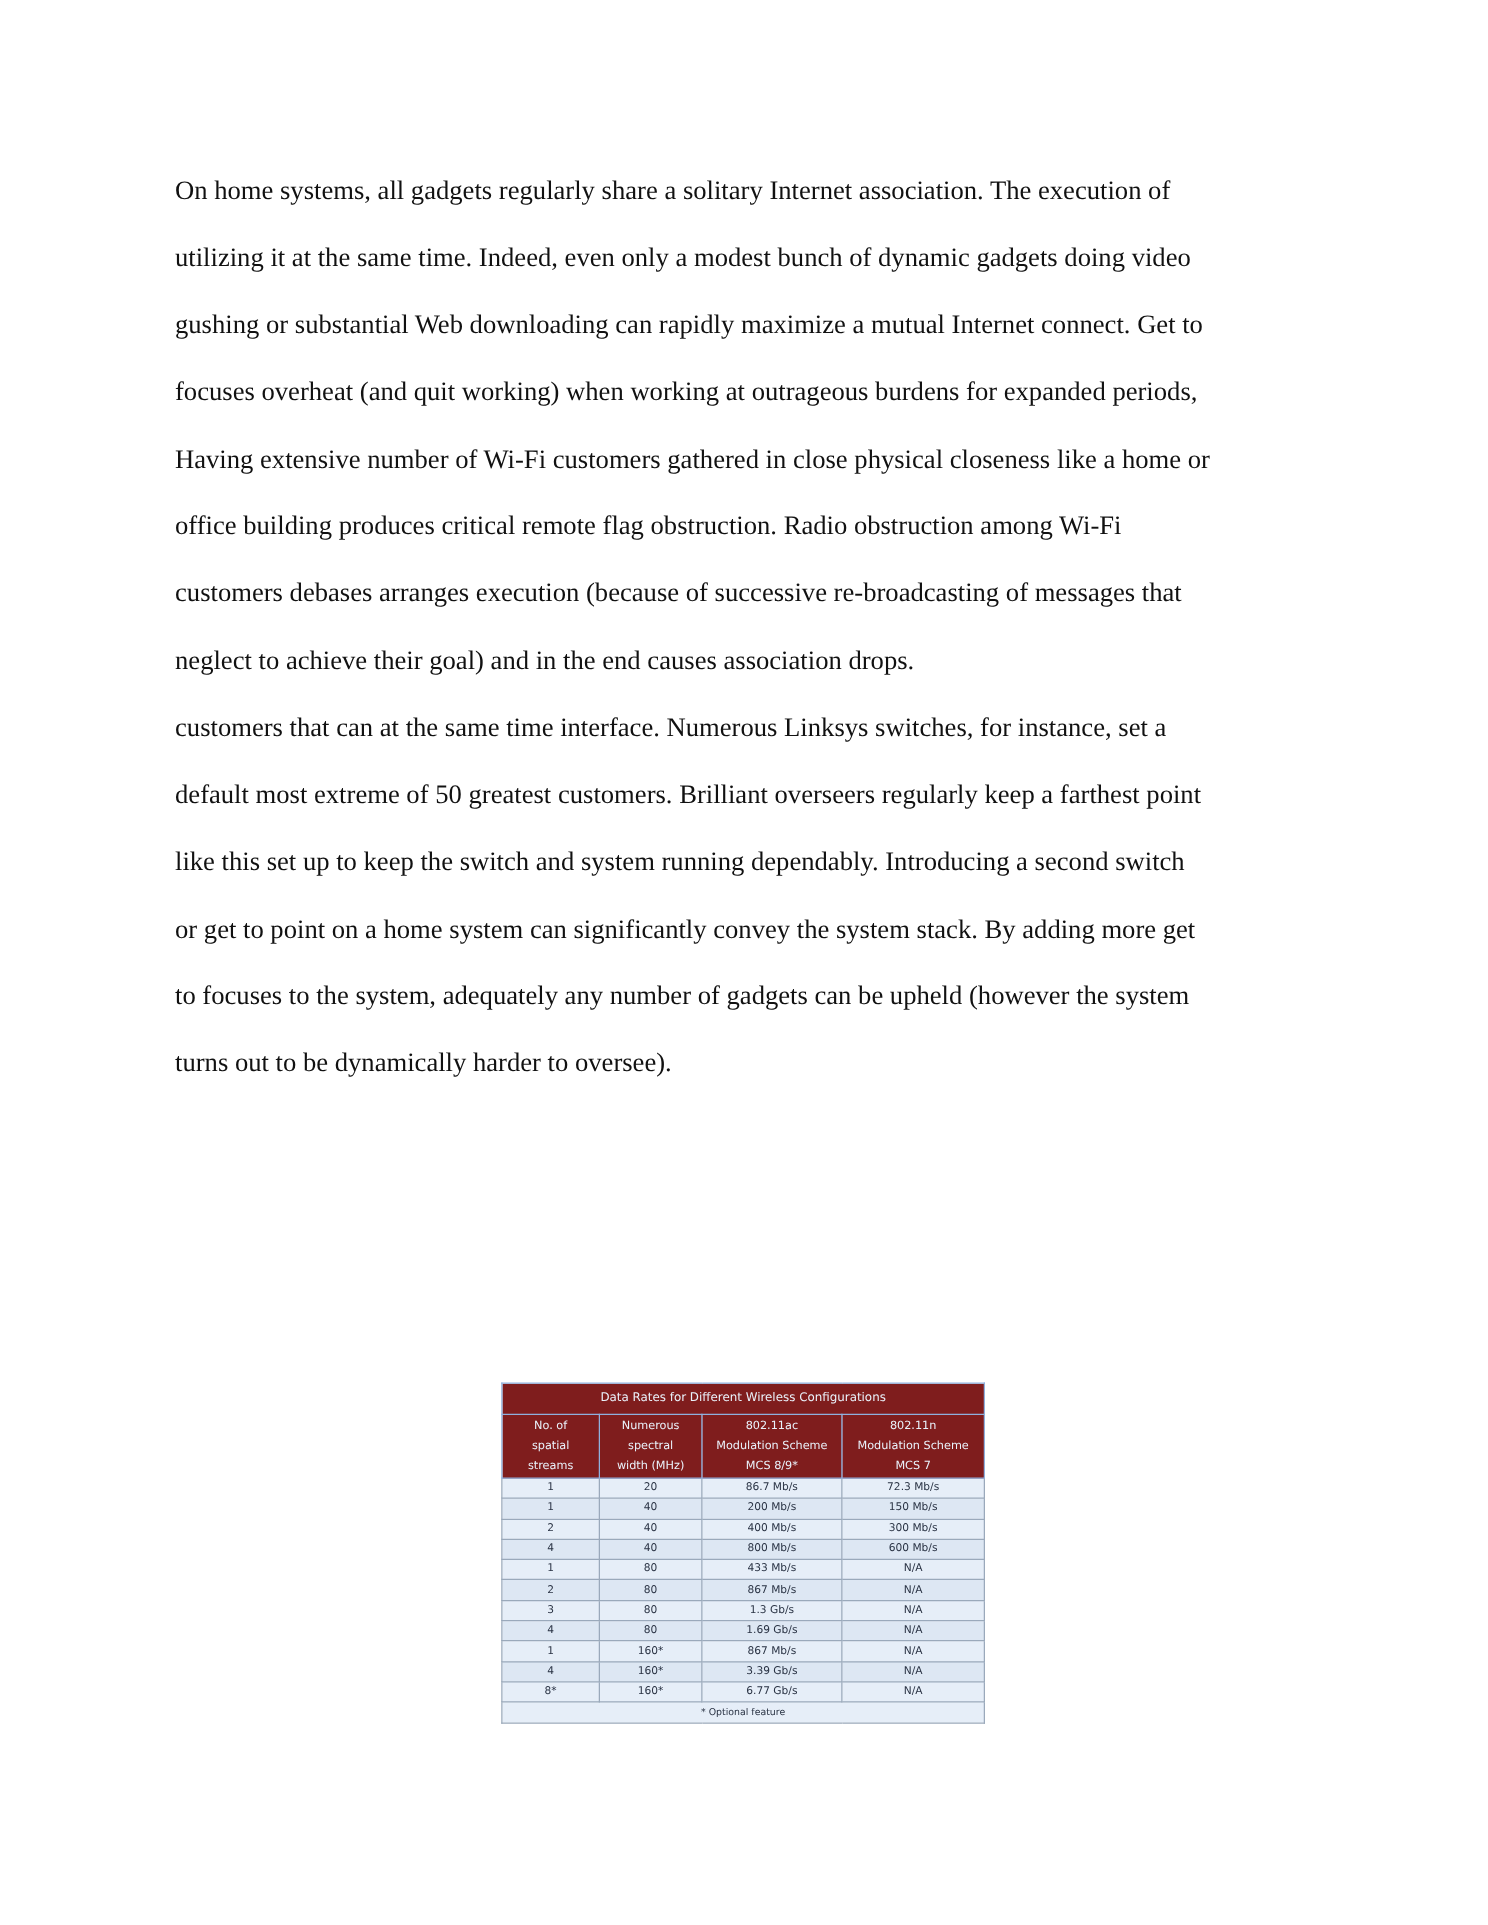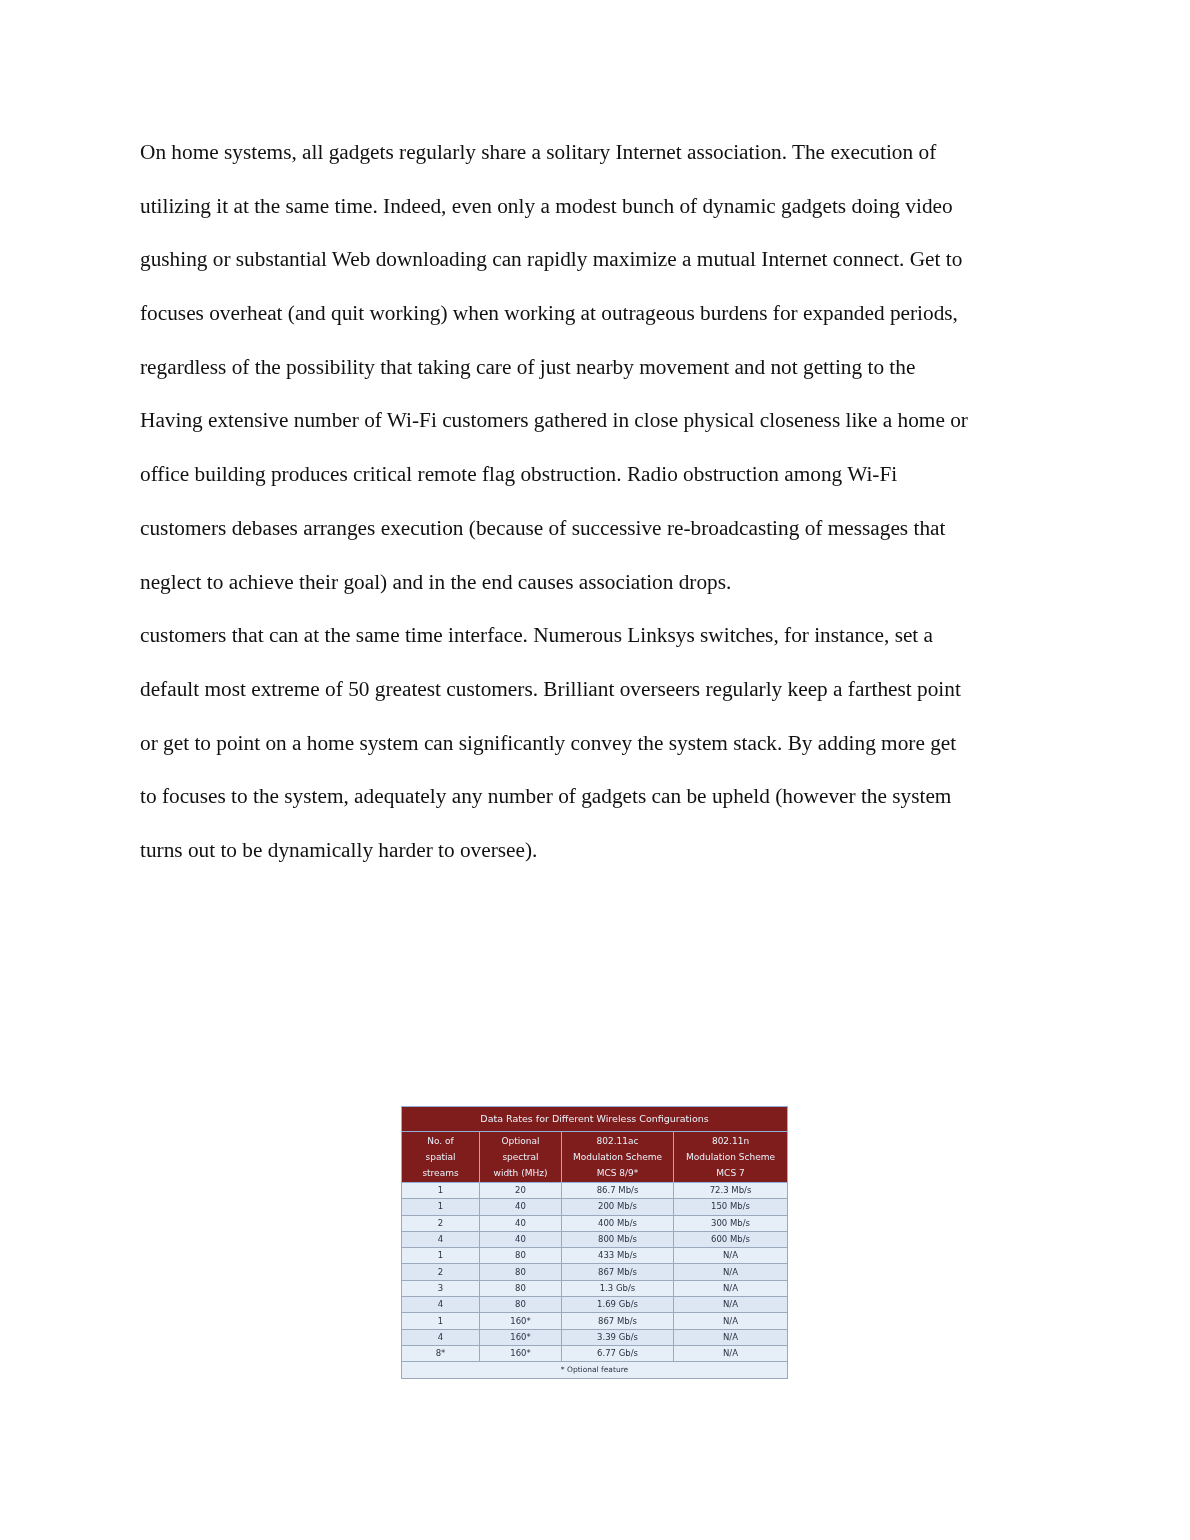--- a/index.html
+++ b/index.html
@@ -22,31 +22,31 @@
 </head>
 <body>
 
 <div class="page">
   <div class="text-block" id="text-block">
       <div>
         <div class="line">On home systems, all gadgets regularly share a solitary Internet association. The execution of</div>
         <div class="line">utilizing it at the same time. Indeed, even only a modest bunch of dynamic gadgets doing video</div>
         <div class="line">gushing or substantial Web downloading can rapidly maximize a mutual Internet connect. Get to</div>
         <div class="line">focuses overheat (and quit working) when working at outrageous burdens for expanded periods,</div>
-        <div class="line">regardless of the possibility that taking care of just nearby movement and not getting to the</div>
       </div>
       <div>
         <div class="line">Having extensive number of Wi-Fi customers gathered in close physical closeness like a home or</div>
         <div class="line">office building produces critical remote flag obstruction. Radio obstruction among Wi-Fi</div>
         <div class="line">customers debases arranges execution (because of successive re-broadcasting of messages that</div>
         <div class="line">neglect to achieve their goal) and in the end causes association drops.</div>
       </div>
       <div>
         <div class="line">customers that can at the same time interface. Numerous Linksys switches, for instance, set a</div>
         <div class="line">default most extreme of 50 greatest customers. Brilliant overseers regularly keep a farthest point</div>
+        <div class="line">like this set up to keep the switch and system running dependably. Introducing a second switch</div>
         <div class="line">or get to point on a home system can significantly convey the system stack. By adding more get</div>
         <div class="line">to focuses to the system, adequately any number of gadgets can be upheld (however the system</div>
         <div class="line">turns out to be dynamically harder to oversee).</div>
       </div>
     </div>
 
   <div class="figure">
     <table class="rates">
       <colgroup>
         <col style="width:78px">
@@ -58,21 +58,21 @@
         <tr>
           <th colspan="4" class="caption-cell">Data Rates for Different Wireless Configurations</th>
         </tr>
         <tr id="header-row">
             <th>
               <div>No. of</div>
               <div>spatial</div>
               <div>streams</div>
             </th>
             <th>
-              <div>Optional</div>
+              <div>Numerous</div>
               <div>spectral</div>
               <div>width (MHz)</div>
             </th>
             <th>
               <div>802.11ac</div>
               <div>Modulation Scheme</div>
               <div>MCS 8/9*</div>
             </th>
             <th>
               <div>802.11n</div>

